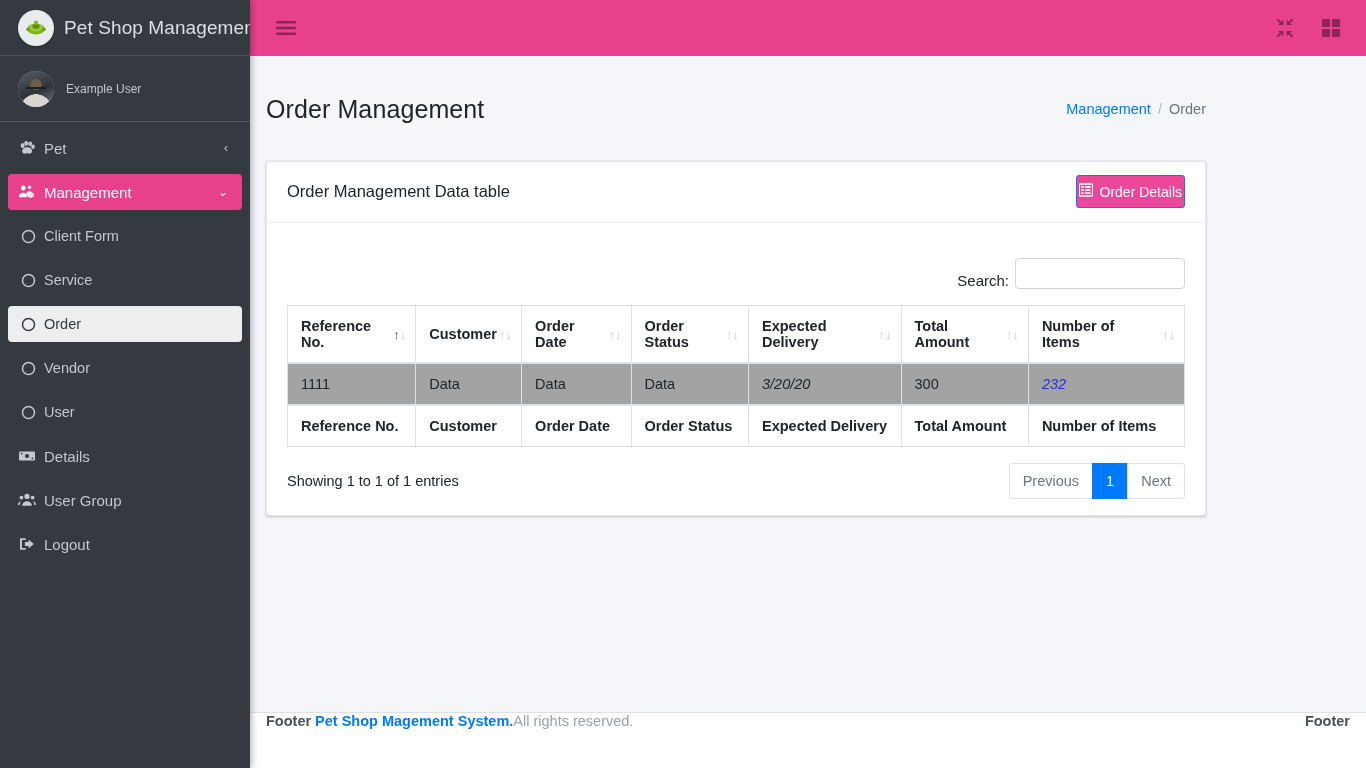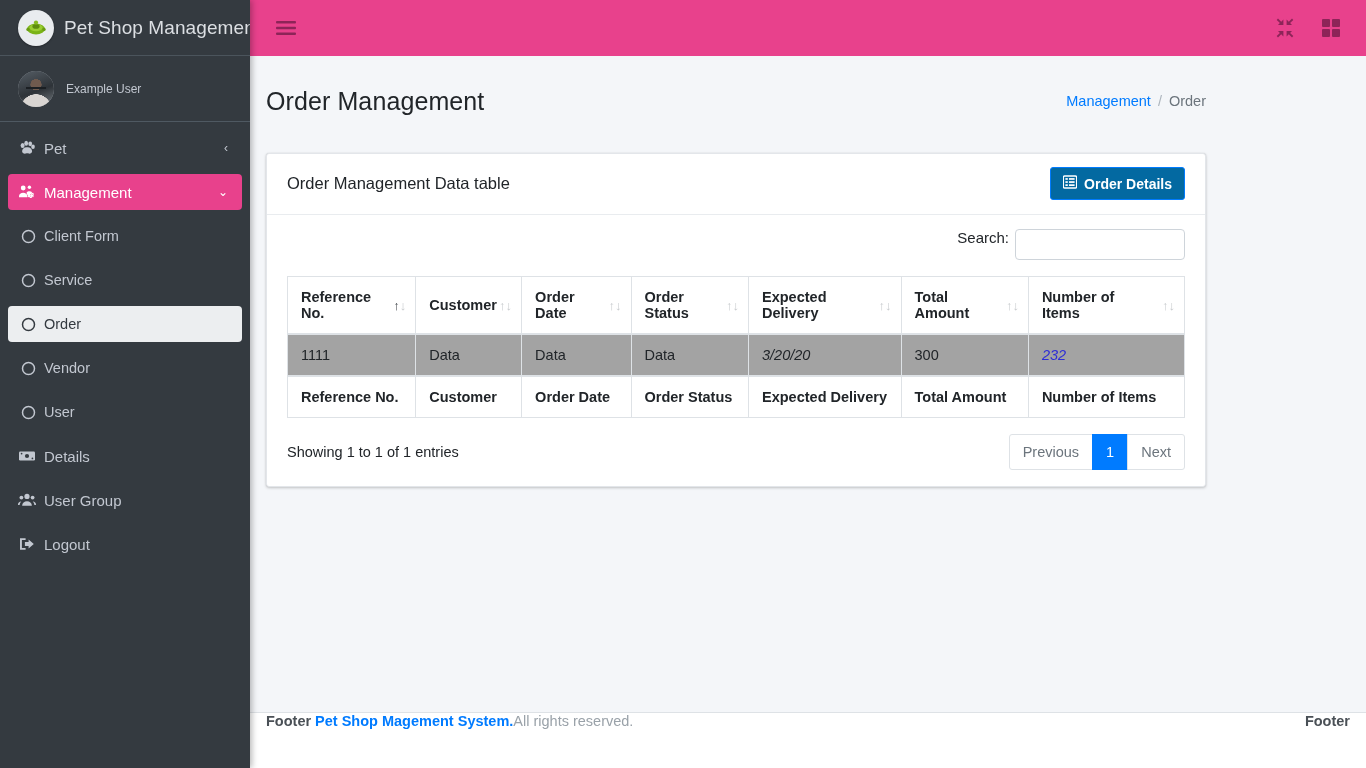--- a/index.html
+++ b/index.html
@@ -105,21 +105,21 @@
   .topbar .spacer { flex: 1 1 auto; }
   .topbar .t-ico {
     width: 34px; height: 34px; margin-right: 12px;
     display: flex; align-items: center; justify-content: center;
     cursor: pointer;
   }
   .topbar .t-ico:last-child { margin-right: 18px; }
 
   
   .content-wrap {
-    position: absolute; left: 250px; top: 48px;
+    position: absolute; left: 250px; top: 56px;
     width: 972px; height: 656px;
     background: #f4f6f9;
     overflow: hidden;
   }
   .page-head {
     display: flex; align-items: center;
     padding: 22px 16px 14px 16px;
   }
   .page-title {
     font-size: 25px; color: #212529; font-weight: 400;
@@ -141,34 +141,35 @@
   }
   .card-header {
     height: 61px;
     display: flex; align-items: center;
     padding: 0 20px;
     border-bottom: 1px solid #e9ecef;
   }
   .card-title { font-size: 16.5px; color: #212529; }
   .btn-primary {
     margin-left: auto;
-    background: #0369a1; color: #fff;
+    background: #ec4899; color: #fff;
     border: 1px solid #007bff;
     border-radius: 3px;
-    padding: 7px 12px;
-    font-size: 14px; font-weight: 700;
+    padding: 7px 2px;
+    font-size: 14px; font-weight: 400;
     display: inline-flex; align-items: center; gap: 7px;
     cursor: pointer;
     font-family: "Liberation Sans", sans-serif;
   }
   .card-body { padding: 14px 20px 16px 20px; }
 
   .search-row {
-    display: flex; justify-content: flex-end; align-items: flex-start;
+    display: flex; justify-content: flex-end; align-items: flex-end;
     margin-bottom: 16px;
+    margin-top: 21px;
   }
   .search-label { font-size: 15px; color: #212529; margin-right: 6px; }
   .search-input {
     width: 170px; height: 31px;
     border: 1px solid #ced4da;
     border-radius: 4px;
     padding: 0 8px;
     font-size: 14px;
     font-family: "Liberation Sans", sans-serif;
     outline: none;

